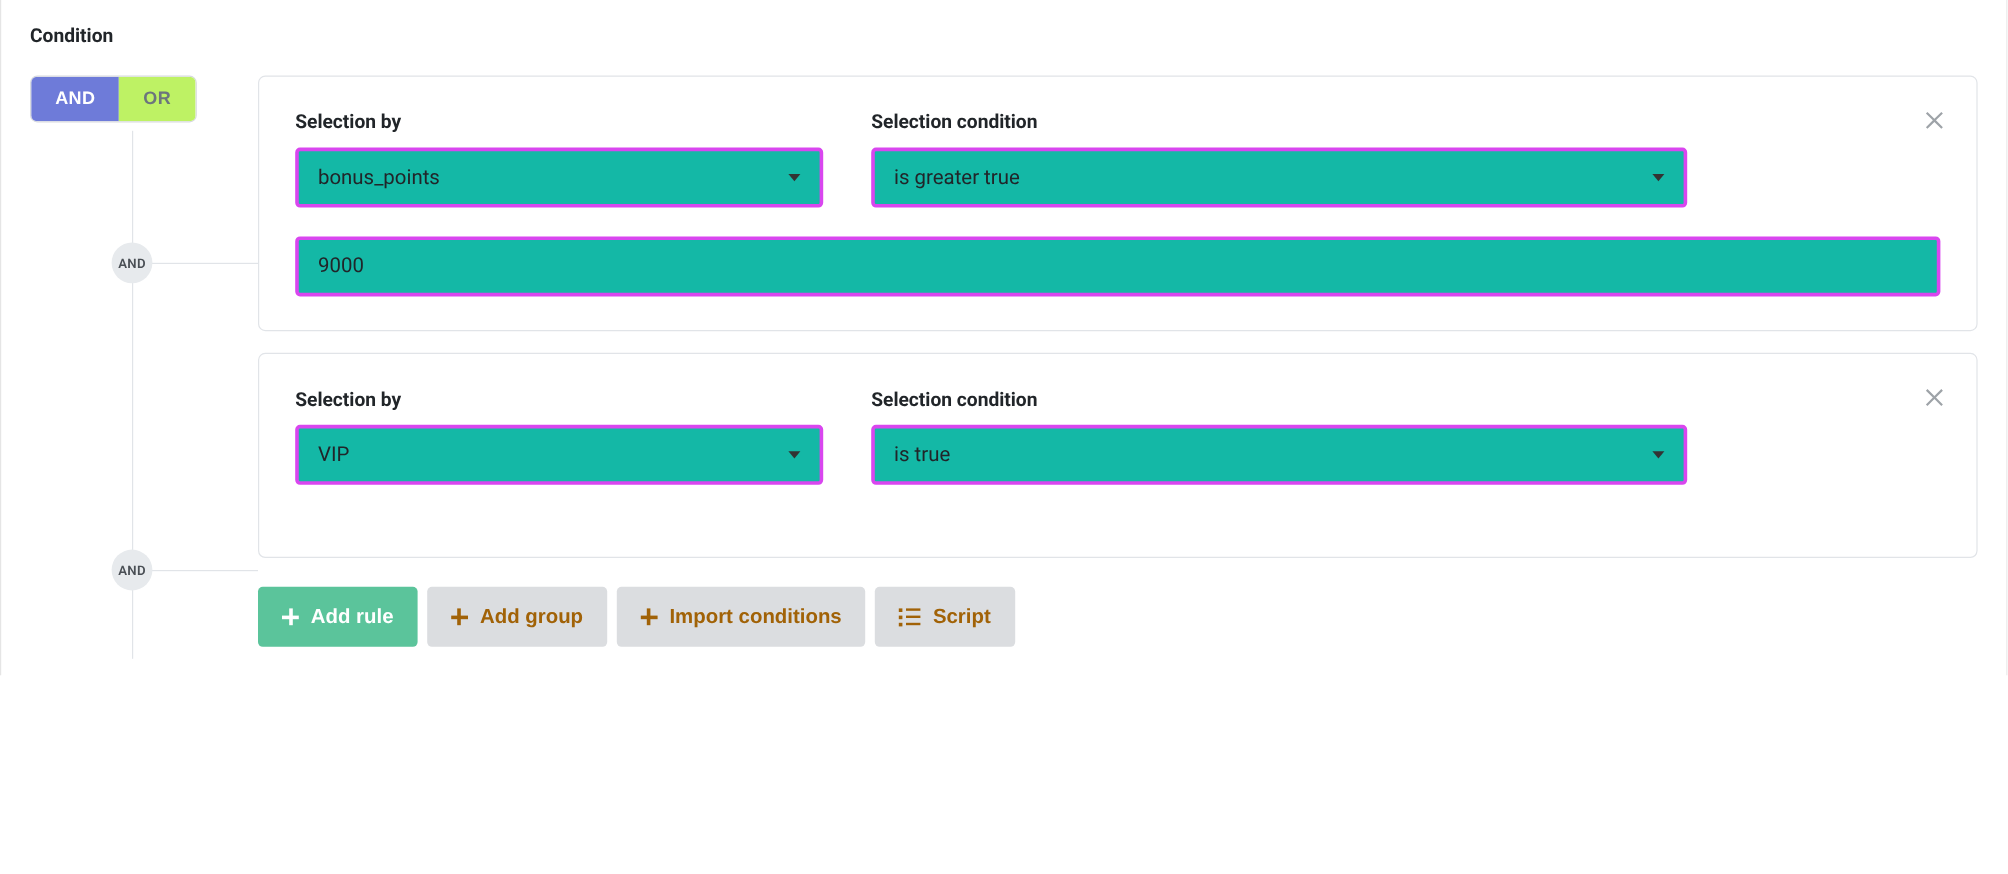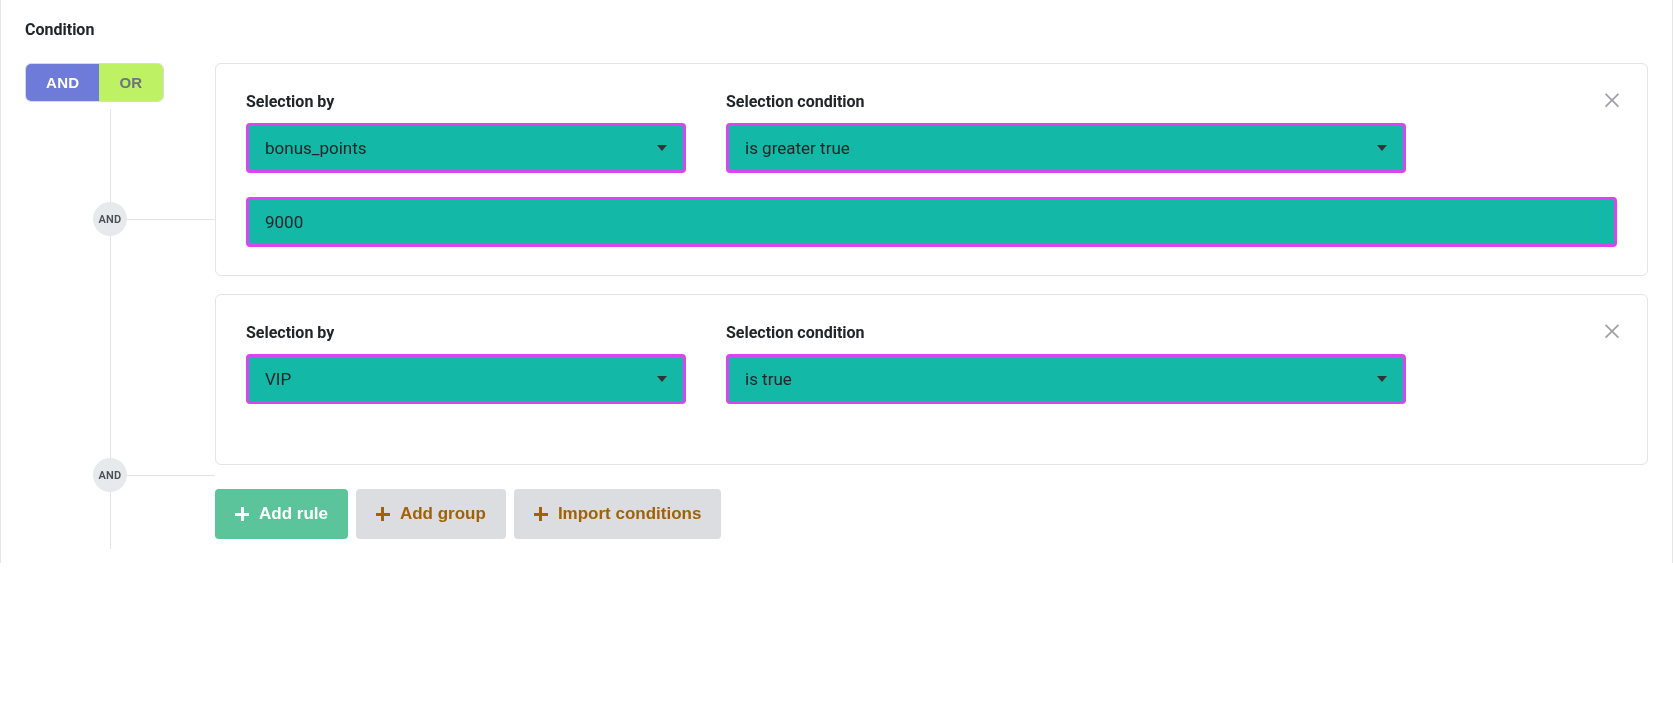--- a/index.html
+++ b/index.html
@@ -296,17 +296,25 @@
           <span>Add rule</span>
         </button>
         <button class="action-btn secondary">
           <span class="icon plus-icon"></span>
           <span>Add group</span>
         </button>
         <button class="action-btn secondary">
           <span class="icon plus-icon"></span>
           <span>Import conditions</span>
         </button>
+        <button class="action-btn secondary">
+          <span class="icon list-icon">
+              <span></span>
+              <span></span>
+              <span></span>
+            </span>
+          <span>Script</span>
+        </button>
       </div>
 
     </div>
   </div>
 </div>
 
 </body></html>

